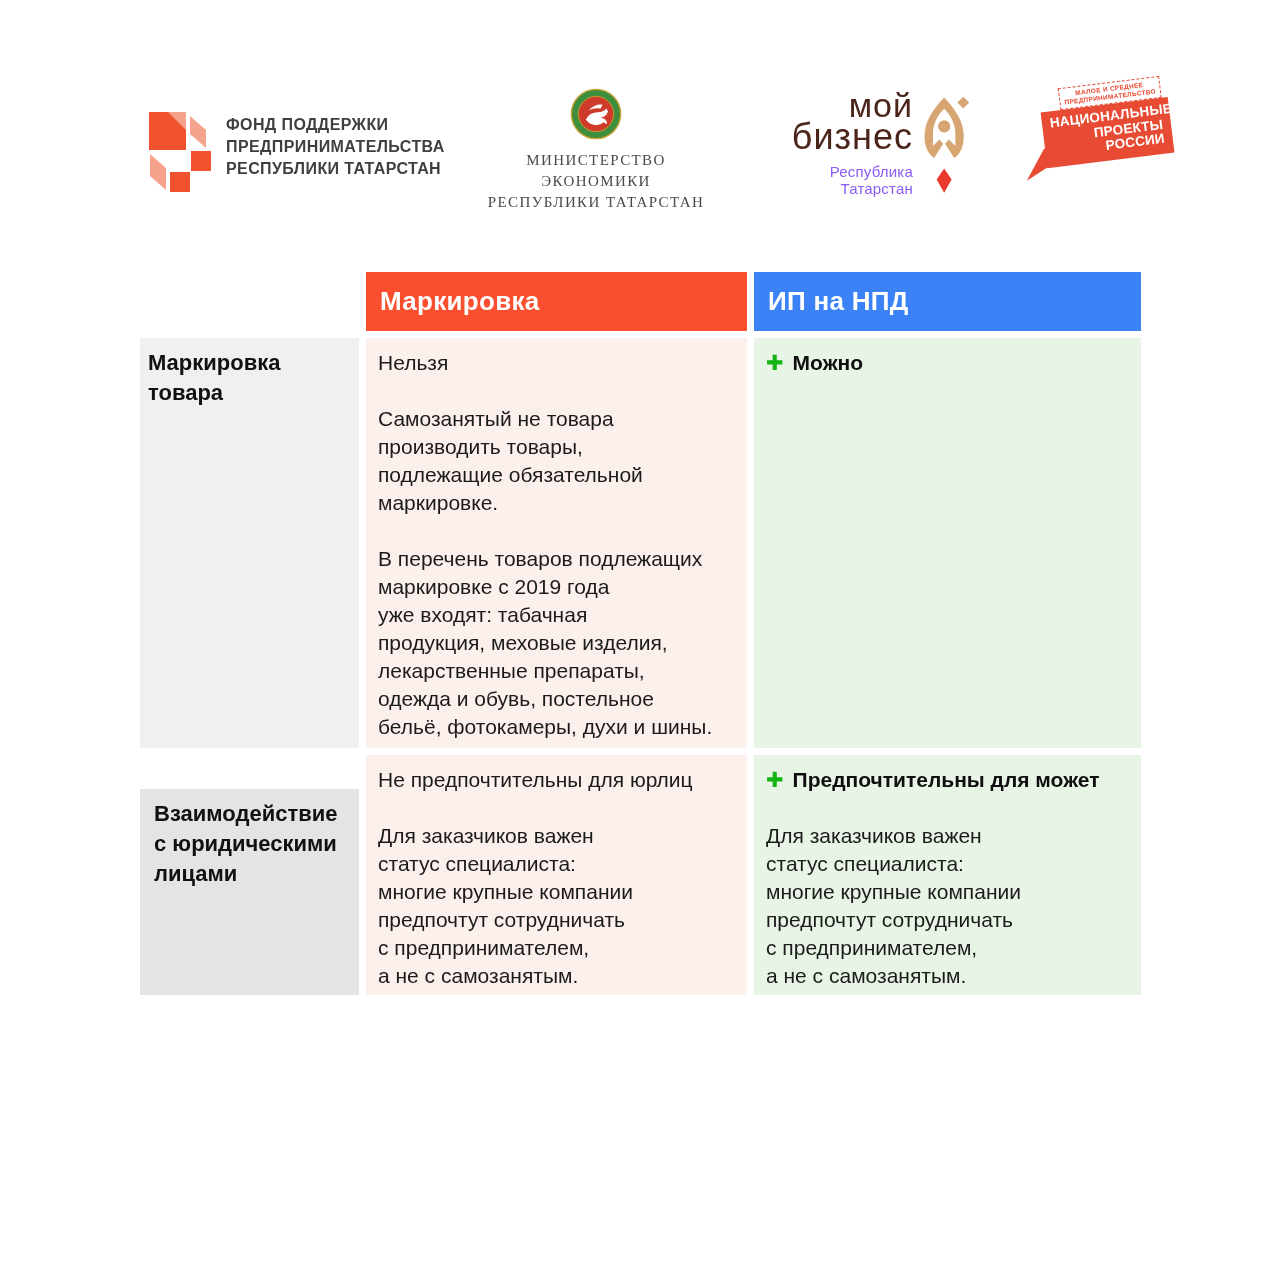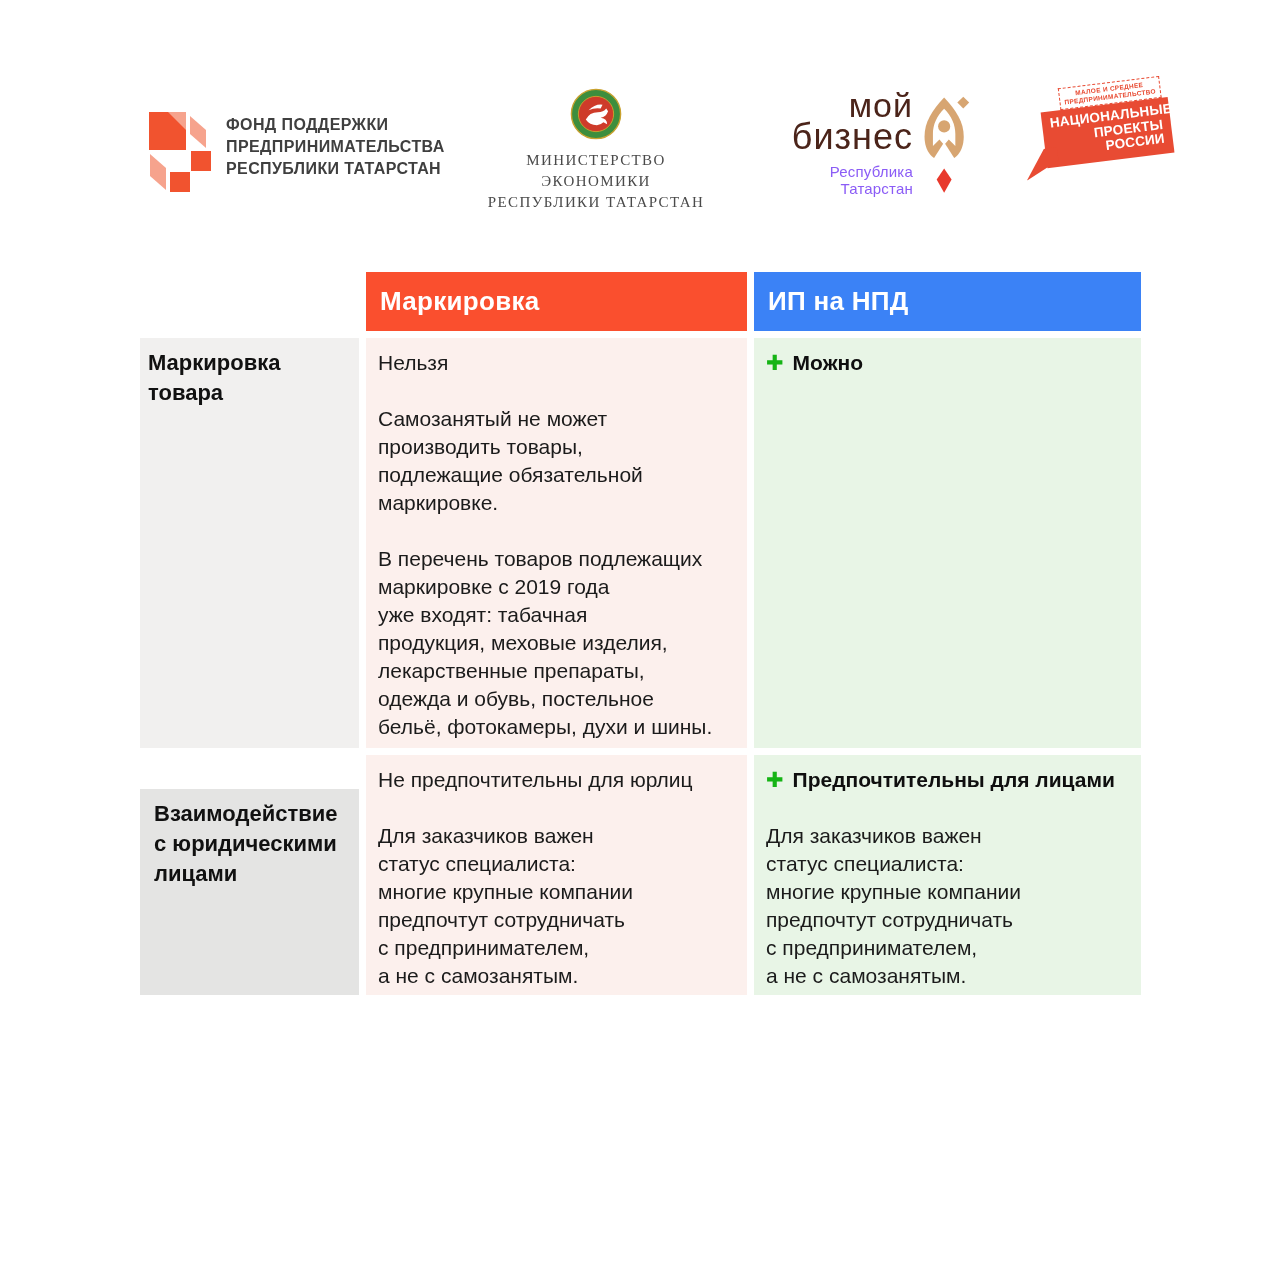--- a/index.html
+++ b/index.html
@@ -113,21 +113,21 @@
 <div class="abs cmp-table">
 
   <div></div>
   <div class="hdr hdr-red">Маркировка</div>
   <div class="hdr hdr-green">ИП на НПД</div>
 
   <div class="lbl lbl-1">Маркировка
 товара</div>
   <div class="cell cell-pink">
     <p class="headline">Нельзя</p>
-    <p class="para">Самозанятый не может
+    <p class="para">Самозанятый не товара
 производить товары,
 подлежащие обязательной
 маркировке.</p>
     <p class="para">В перечень товаров подлежащих
 маркировке с 2019 года
 уже входят: табачная
 продукция, меховые изделия,
 лекарственные препараты,
 одежда и обувь, постельное
 бельё, фотокамеры, духи и шины.</p>
@@ -142,21 +142,21 @@
   <div class="cell cell-pink">
     <p class="headline">Не предпочтительны для юрлиц</p>
     <p class="para">Для заказчиков важен
 статус специалиста:
 многие крупные компании
 предпочтут сотрудничать
 с предпринимателем,
 а не с самозанятым.</p>
   </div>
   <div class="cell cell-green">
-    <p class="headline headline-bold"><span class="plus">✚</span><span>Предпочтительны для лицами</span></p>
+    <p class="headline headline-bold"><span class="plus">✚</span><span>Предпочтительны для может</span></p>
     <p class="para">Для заказчиков важен
 статус специалиста:
 многие крупные компании
 предпочтут сотрудничать
 с предпринимателем,
 а не с самозанятым.</p>
   </div>
 
 </div>
 

